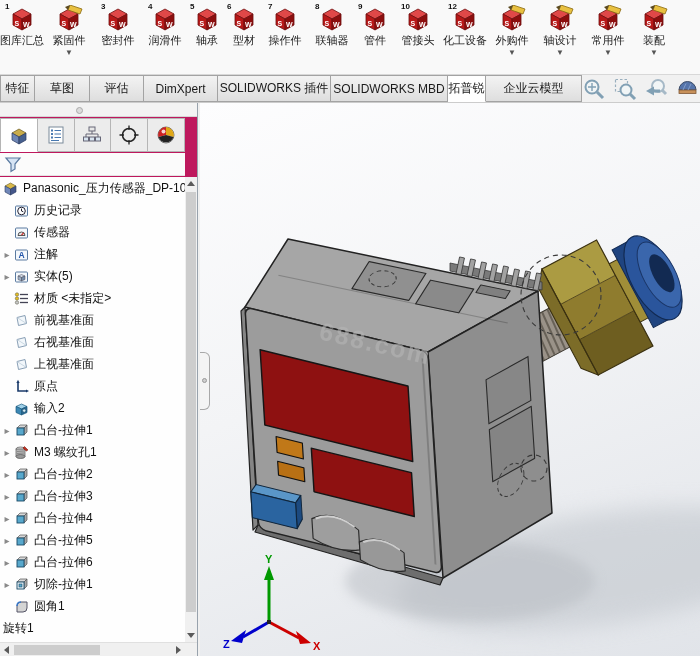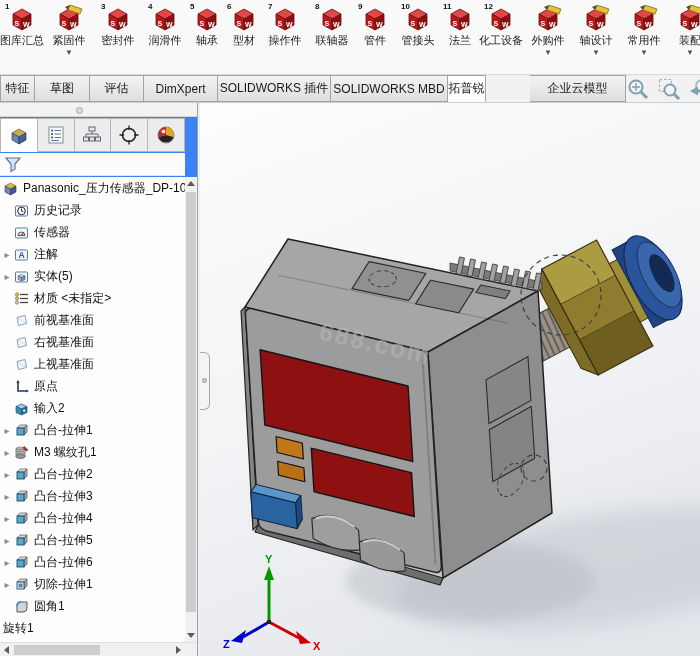--- a/index.html
+++ b/index.html
@@ -26,21 +26,21 @@
              font-size:12px; color:#1a1a1a; background:linear-gradient(#f3f3f3,#dedede);
              border:1px solid #a3a3a3; border-left:none; cursor:default; }
   .cmd-tab:first-child { border-left:1px solid #a3a3a3; }
   .cmd-tab.active { background:#ffffff; border-bottom:1px solid #ffffff; }
   .vp-tools { margin-left:auto; display:flex; align-items:center; gap:7px; padding-right:6px; }
   .vp-tool { width:24px; height:24px; opacity:.85; cursor:pointer; }
 
   
   .main { flex:1; display:flex; position:relative; min-height:0; }
 
-  .left-panel { width:197px; flex:none; position:relative; background:#3b82f6; }
+  .left-panel { width:197px; flex:none; position:relative; background:#be185d; }
   .panel-strip { position:absolute; left:0; top:0; width:197px; height:14px;
                  background:#f3f3f3; border-bottom:1px solid #d6d6d6; }
   .strip-dot { position:absolute; left:76px; top:4px; width:7px; height:7px; border-radius:50%;
                background:#dcdcdc; border:1px solid #aaaaaa; }
   .mgr-tabs { position:absolute; left:0; top:15px; width:185px; height:34px; display:flex; }
   .mgr-tab { flex:1; border:1px solid #b5b5b5; border-left:none; background:#ececec;
              display:flex; align-items:center; justify-content:center; cursor:pointer; }
   .mgr-tab:first-child { border-left:1px solid #b5b5b5; }
   .mgr-tab.selected { background:#ffffff; border-bottom:1px solid #ffffff; }
   .filter-row { position:absolute; left:0; top:50px; width:185px; height:23px;
@@ -210,33 +210,20 @@
             <polygon points="5,9 14,4 23,9 14,14" fill="#e04848" stroke="#701010" stroke-width="0.8"></polygon>
             <polygon points="5,9 14,14 14,25 5,20" fill="#b81818" stroke="#701010" stroke-width="0.8"></polygon>
             <polygon points="14,14 23,9 23,20 14,25" fill="#8c0e0e" stroke="#701010" stroke-width="0.8"></polygon>
             <text x="6.5" y="21" font-size="7" fill="#fff" font-weight="bold">S</text>
             <text x="15" y="22" font-size="7" fill="#fff" font-weight="bold">W</text>
           </svg>
           <span class="tb-badge">10</span>
         </div>
         <div class="tb-label">管接头</div>
       </div>
-      <div class="tb-item" style="width: 36px;">
-        <div class="tb-iconwrap">
-          <svg width="28" height="28" viewBox="0 0 28 28" style="display:block">
-            <polygon points="5,9 14,4 23,9 14,14" fill="#e04848" stroke="#701010" stroke-width="0.8"></polygon>
-            <polygon points="5,9 14,14 14,25 5,20" fill="#b81818" stroke="#701010" stroke-width="0.8"></polygon>
-            <polygon points="14,14 23,9 23,20 14,25" fill="#8c0e0e" stroke="#701010" stroke-width="0.8"></polygon>
-            <text x="6.5" y="21" font-size="7" fill="#fff" font-weight="bold">S</text>
-            <text x="15" y="22" font-size="7" fill="#fff" font-weight="bold">W</text>
-          </svg>
-          <span class="tb-badge">11</span>
-        </div>
-        <div class="tb-label">法兰</div>
-      </div>
       <div class="tb-item" style="width: 46px;">
         <div class="tb-iconwrap">
           <svg width="28" height="28" viewBox="0 0 28 28" style="display:block">
             <polygon points="5,9 14,4 23,9 14,14" fill="#e04848" stroke="#701010" stroke-width="0.8"></polygon>
             <polygon points="5,9 14,14 14,25 5,20" fill="#b81818" stroke="#701010" stroke-width="0.8"></polygon>
             <polygon points="14,14 23,9 23,20 14,25" fill="#8c0e0e" stroke="#701010" stroke-width="0.8"></polygon>
             <text x="6.5" y="21" font-size="7" fill="#fff" font-weight="bold">S</text>
             <text x="15" y="22" font-size="7" fill="#fff" font-weight="bold">W</text>
           </svg>
           <span class="tb-badge">12</span>
@@ -307,21 +294,21 @@
 
   <div class="tabrow">
 
   <div class="cmd-tab" style="width: 35px;">特征</div>
       <div class="cmd-tab" style="width: 55px;">草图</div>
       <div class="cmd-tab" style="width: 54px;">评估</div>
       <div class="cmd-tab" style="width: 74px;">DimXpert</div>
       <div class="cmd-tab" style="width: 113px;">SOLIDWORKS 插件</div>
       <div class="cmd-tab" style="width: 117px;">SOLIDWORKS MBD</div>
       <div class="cmd-tab active" style="width: 38px;">拓普锐</div>
-      <div class="cmd-tab" style="width: 96px; margin-left: 44px;">企业云模型</div>
+      <div class="cmd-tab" style="width: 96px;">企业云模型</div>
       <div class="vp-tools">
         <div class="vp-tool">
           <svg width="24" height="24" viewBox="0 0 24 24" style="display:block">
             <circle cx="10" cy="10" r="6.5" fill="#f2f6f8" stroke="#6e92aa" stroke-width="2"></circle>
             <line x1="15" y1="15" x2="21" y2="21" stroke="#6e92aa" stroke-width="3"></line>
             <path d="M10,6 L10,14 M6,10 L14,10" stroke="#6e92aa" stroke-width="1.4"></path>
           </svg>
         </div>
         <div class="vp-tool">
           <svg width="24" height="24" viewBox="0 0 24 24" style="display:block">

